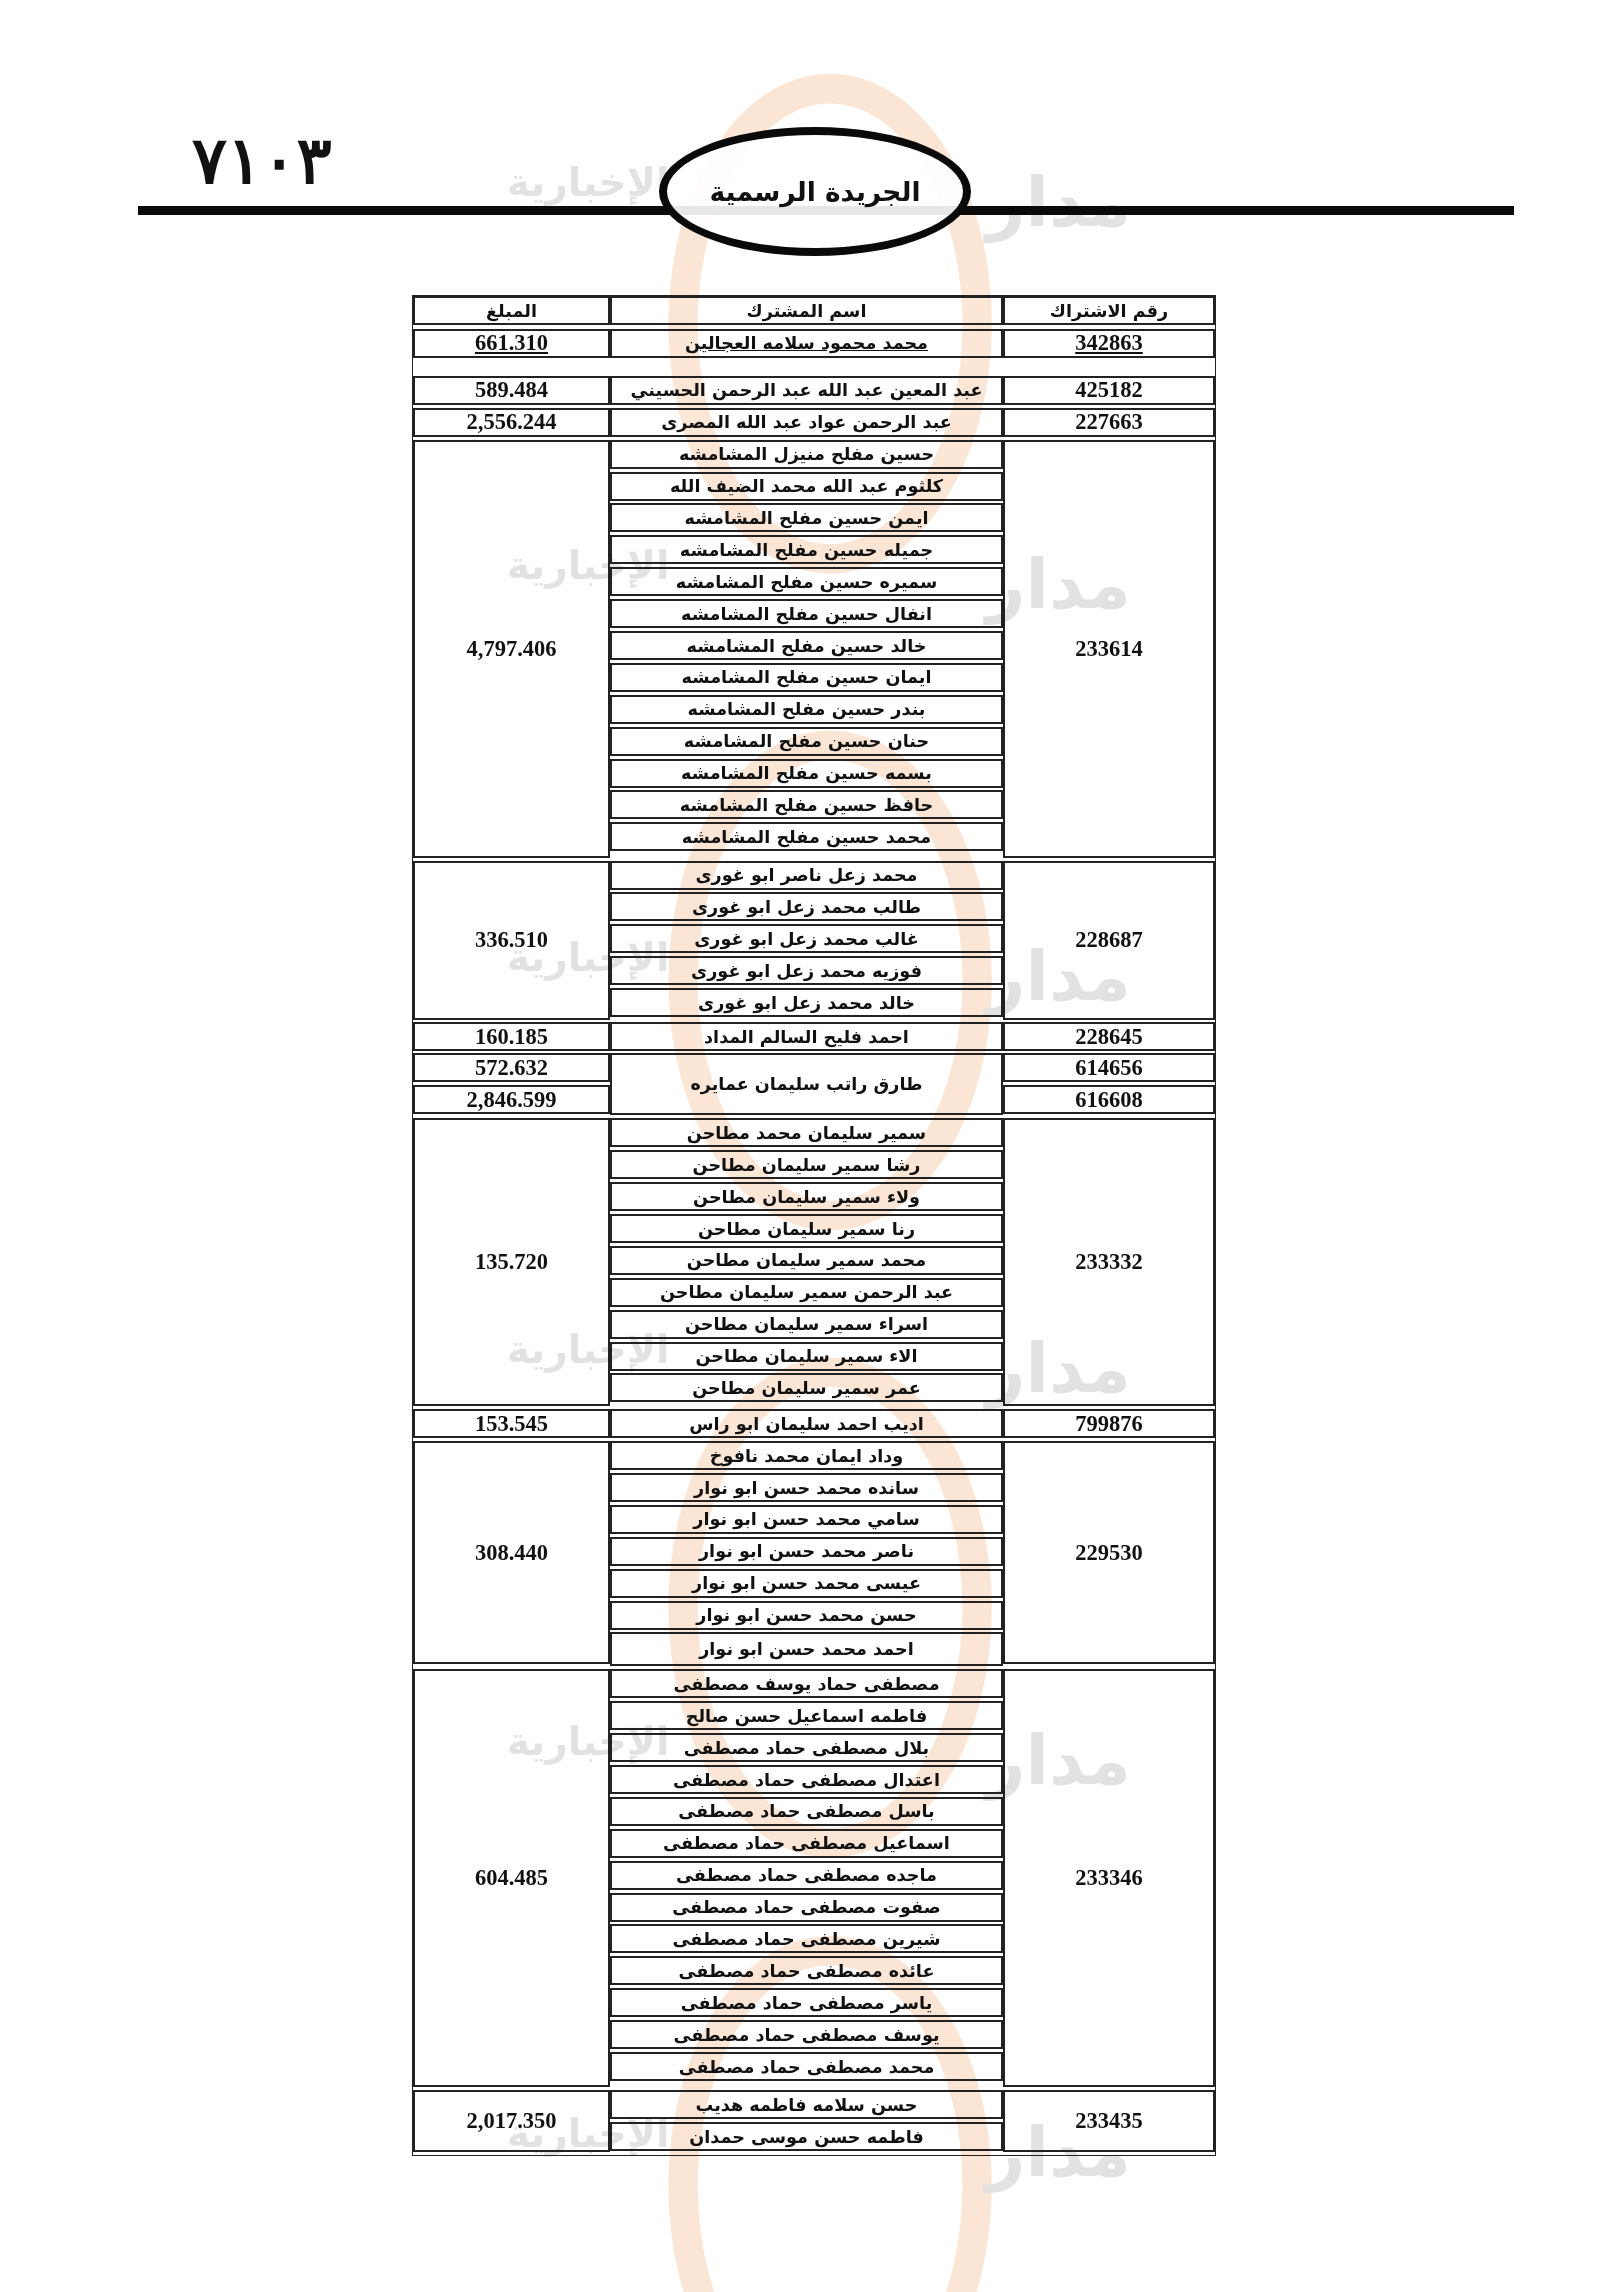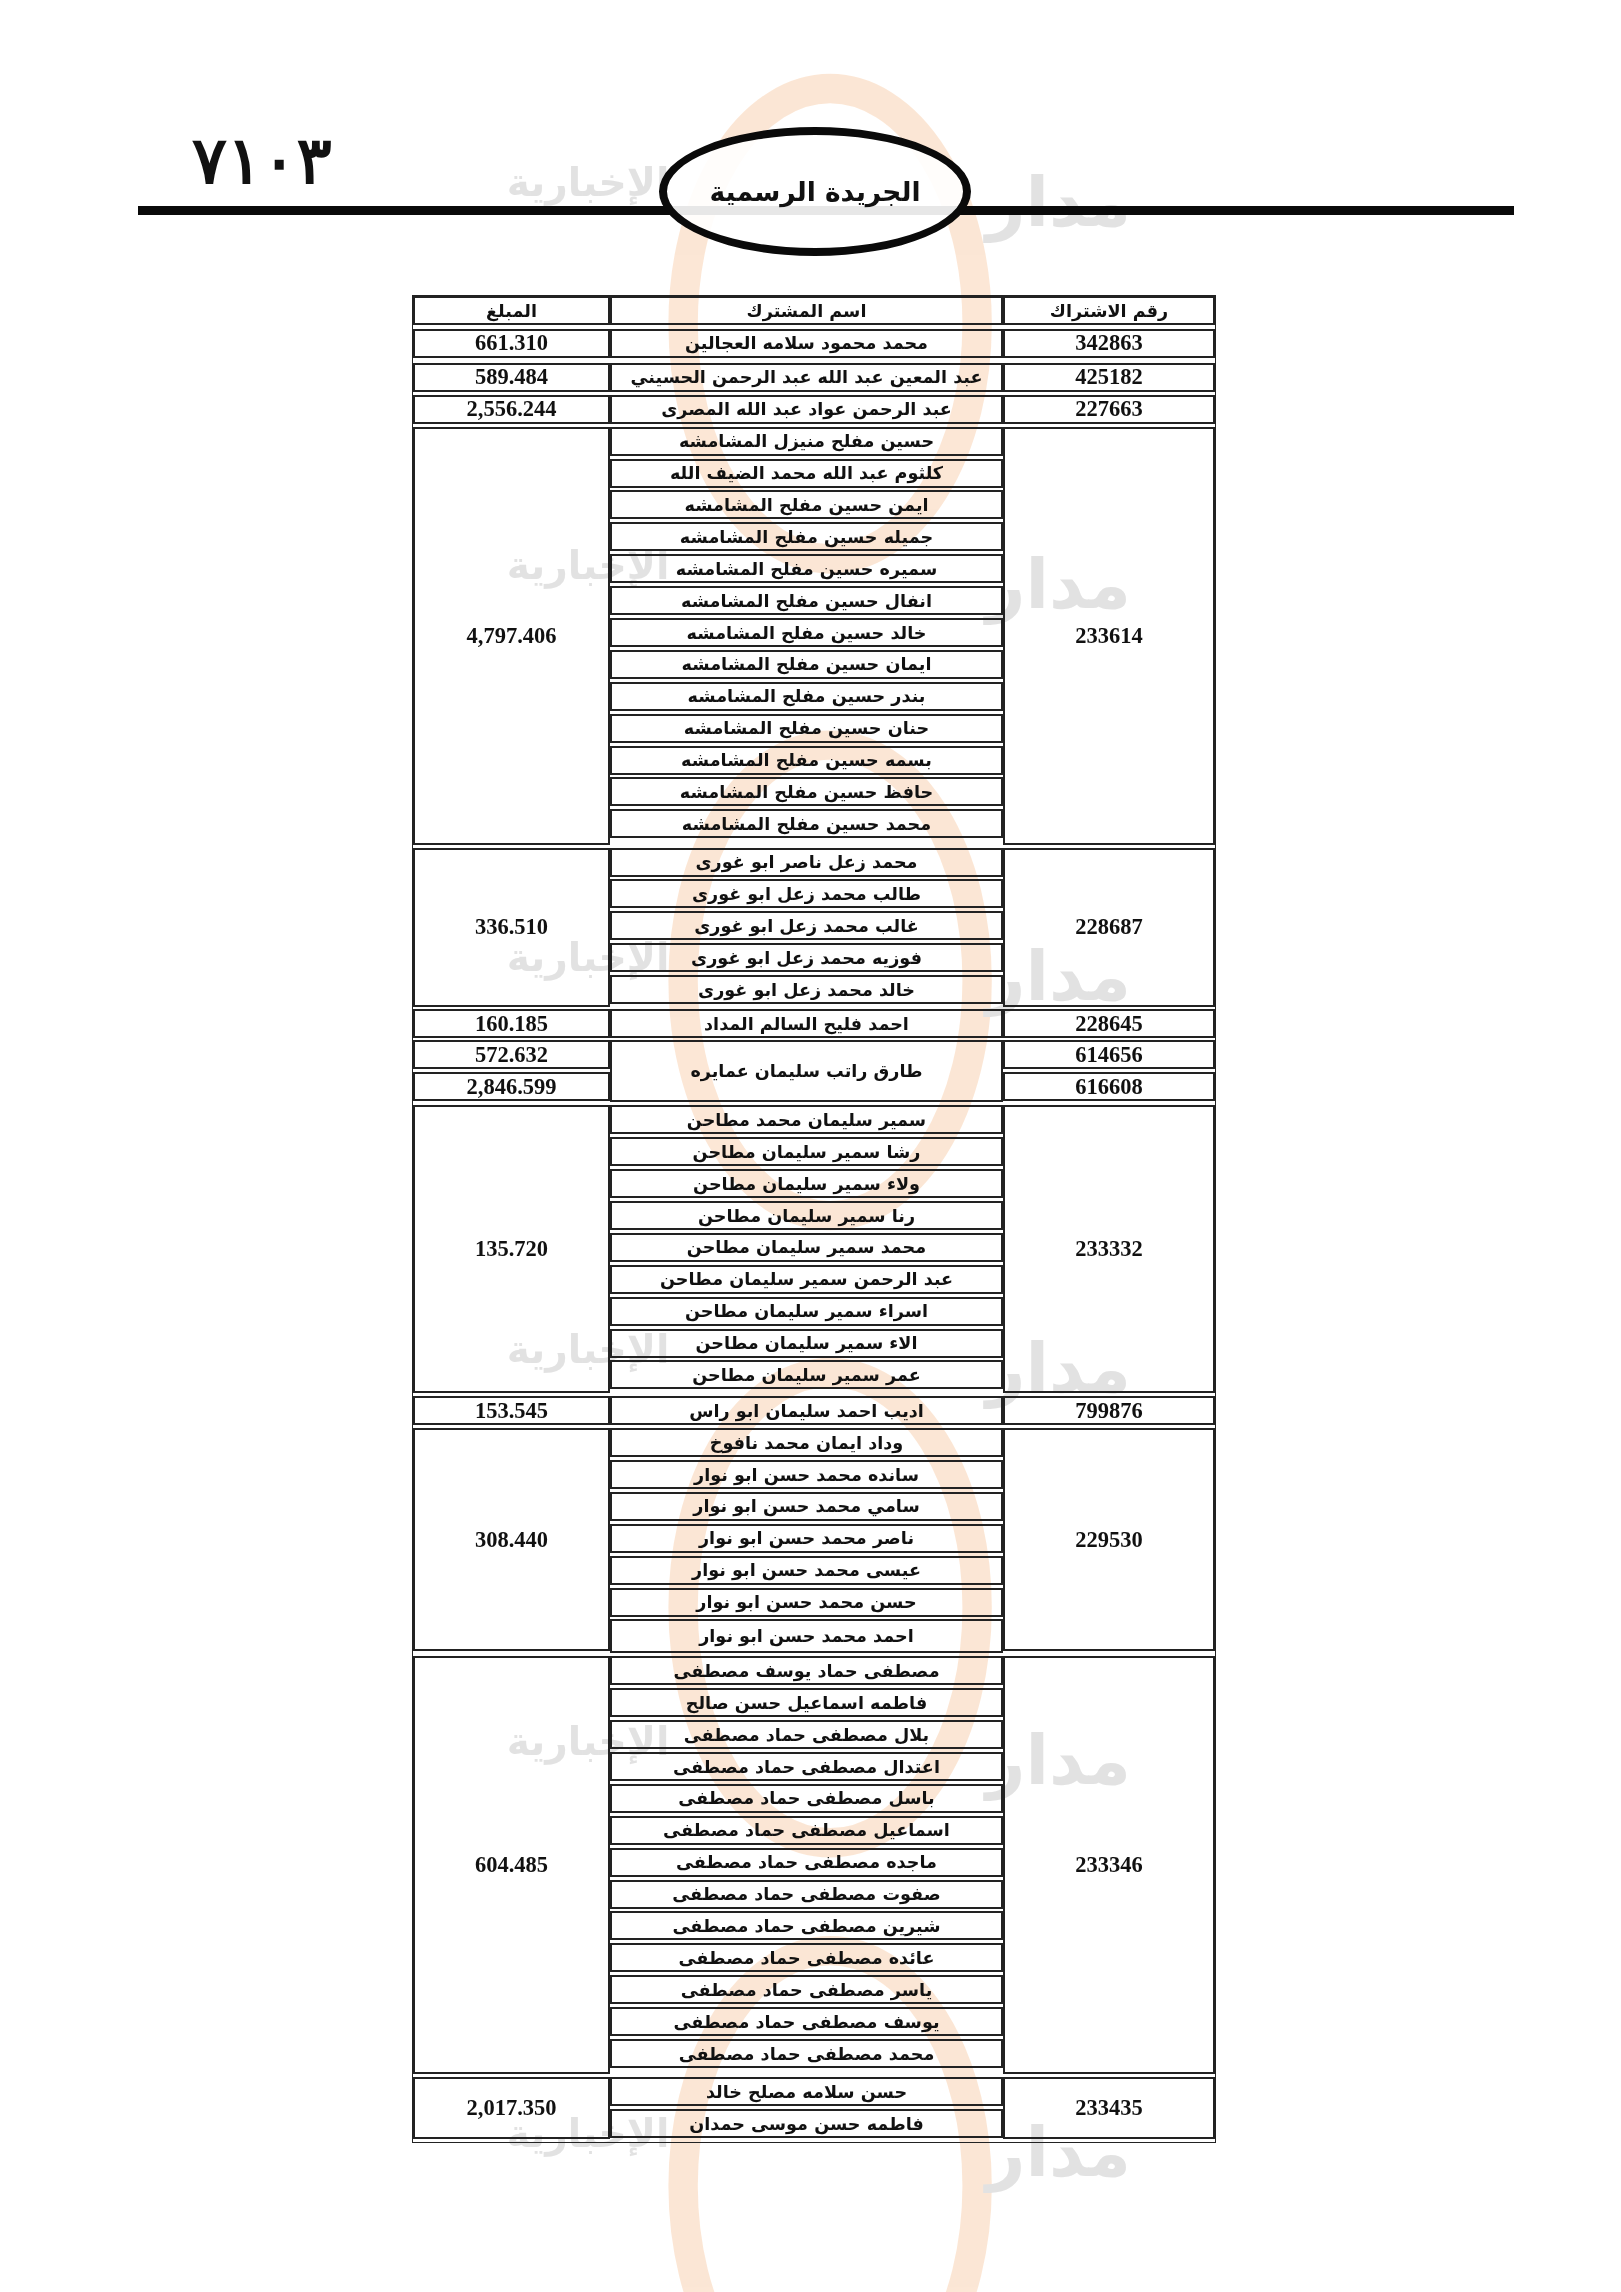--- a/index.html
+++ b/index.html
@@ -60,21 +60,21 @@
       <div style="width:197px;text-align:right;">
         <div class="cell hdr" style="height:29px">المبلغ</div>
       </div>
       <div style="width:393px;margin:0 0;">
         <div class="cell hdr" style="height:29px">اسم المشترك</div>
       </div>
       <div style="width:212px;">
         <div class="cell hdr" style="height:29px">رقم الاشتراك</div>
       </div>
     </div>
-    <div style="display:flex;margin-bottom:5px;">
+    <div style="display:flex;margin-bottom:18px;text-decoration:underline;">
       <div style="width:197px;">
         <div class="cell num" style="height:29px">661.310</div>
       </div>
       <div style="width:393px;">
         <div class="names-col">
           <div class="cell name" style="height:29px">محمد محمود سلامه العجالين</div>
         </div>
       </div>
       <div style="width:212px;">
         <div class="cell num" style="height:29px">342863</div>
@@ -255,21 +255,21 @@
       <div style="width:212px;">
         <div class="cell num" style="height:418px">233346</div>
       </div>
     </div>
     <div style="display:flex;margin-bottom:2.9px;">
       <div style="width:197px;">
         <div class="cell num" style="height:62px">2,017.350</div>
       </div>
       <div style="width:393px;">
         <div class="names-col">
-          <div class="cell name" style="height:29px">حسن سلامه مصلح خالد</div>
+          <div class="cell name" style="height:29px">حسن سلامه فاطمه هديب</div>
           <div class="cell name" style="height:29px">فاطمه حسن موسى حمدان</div>
         </div>
       </div>
       <div style="width:212px;">
         <div class="cell num" style="height:62px">233435</div>
       </div>
     </div>
   </div>
 
 

